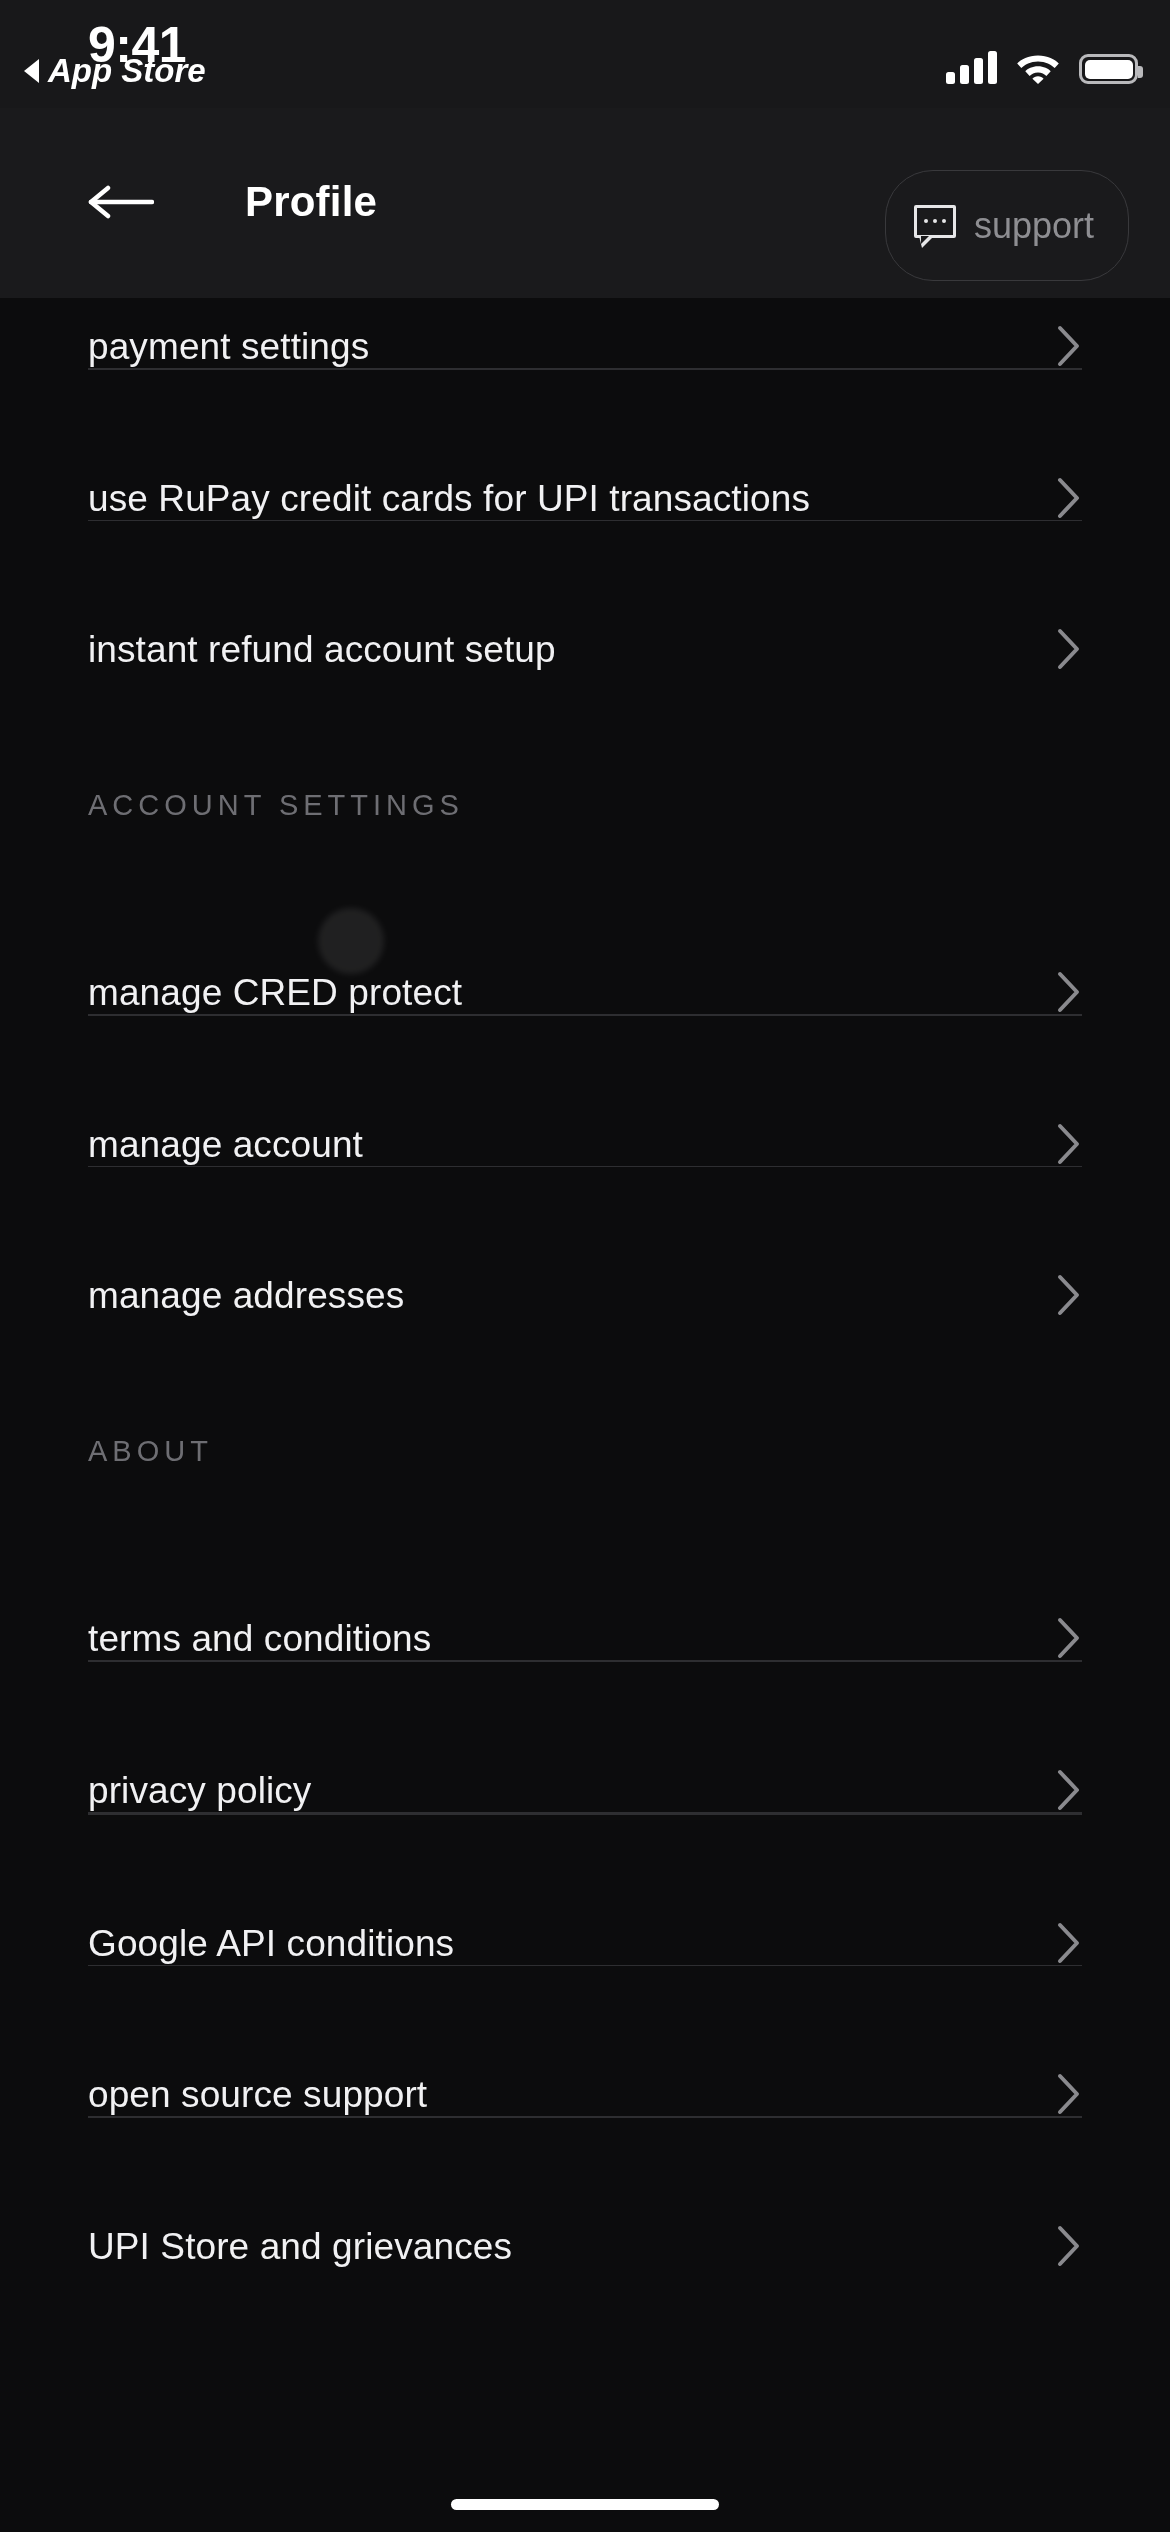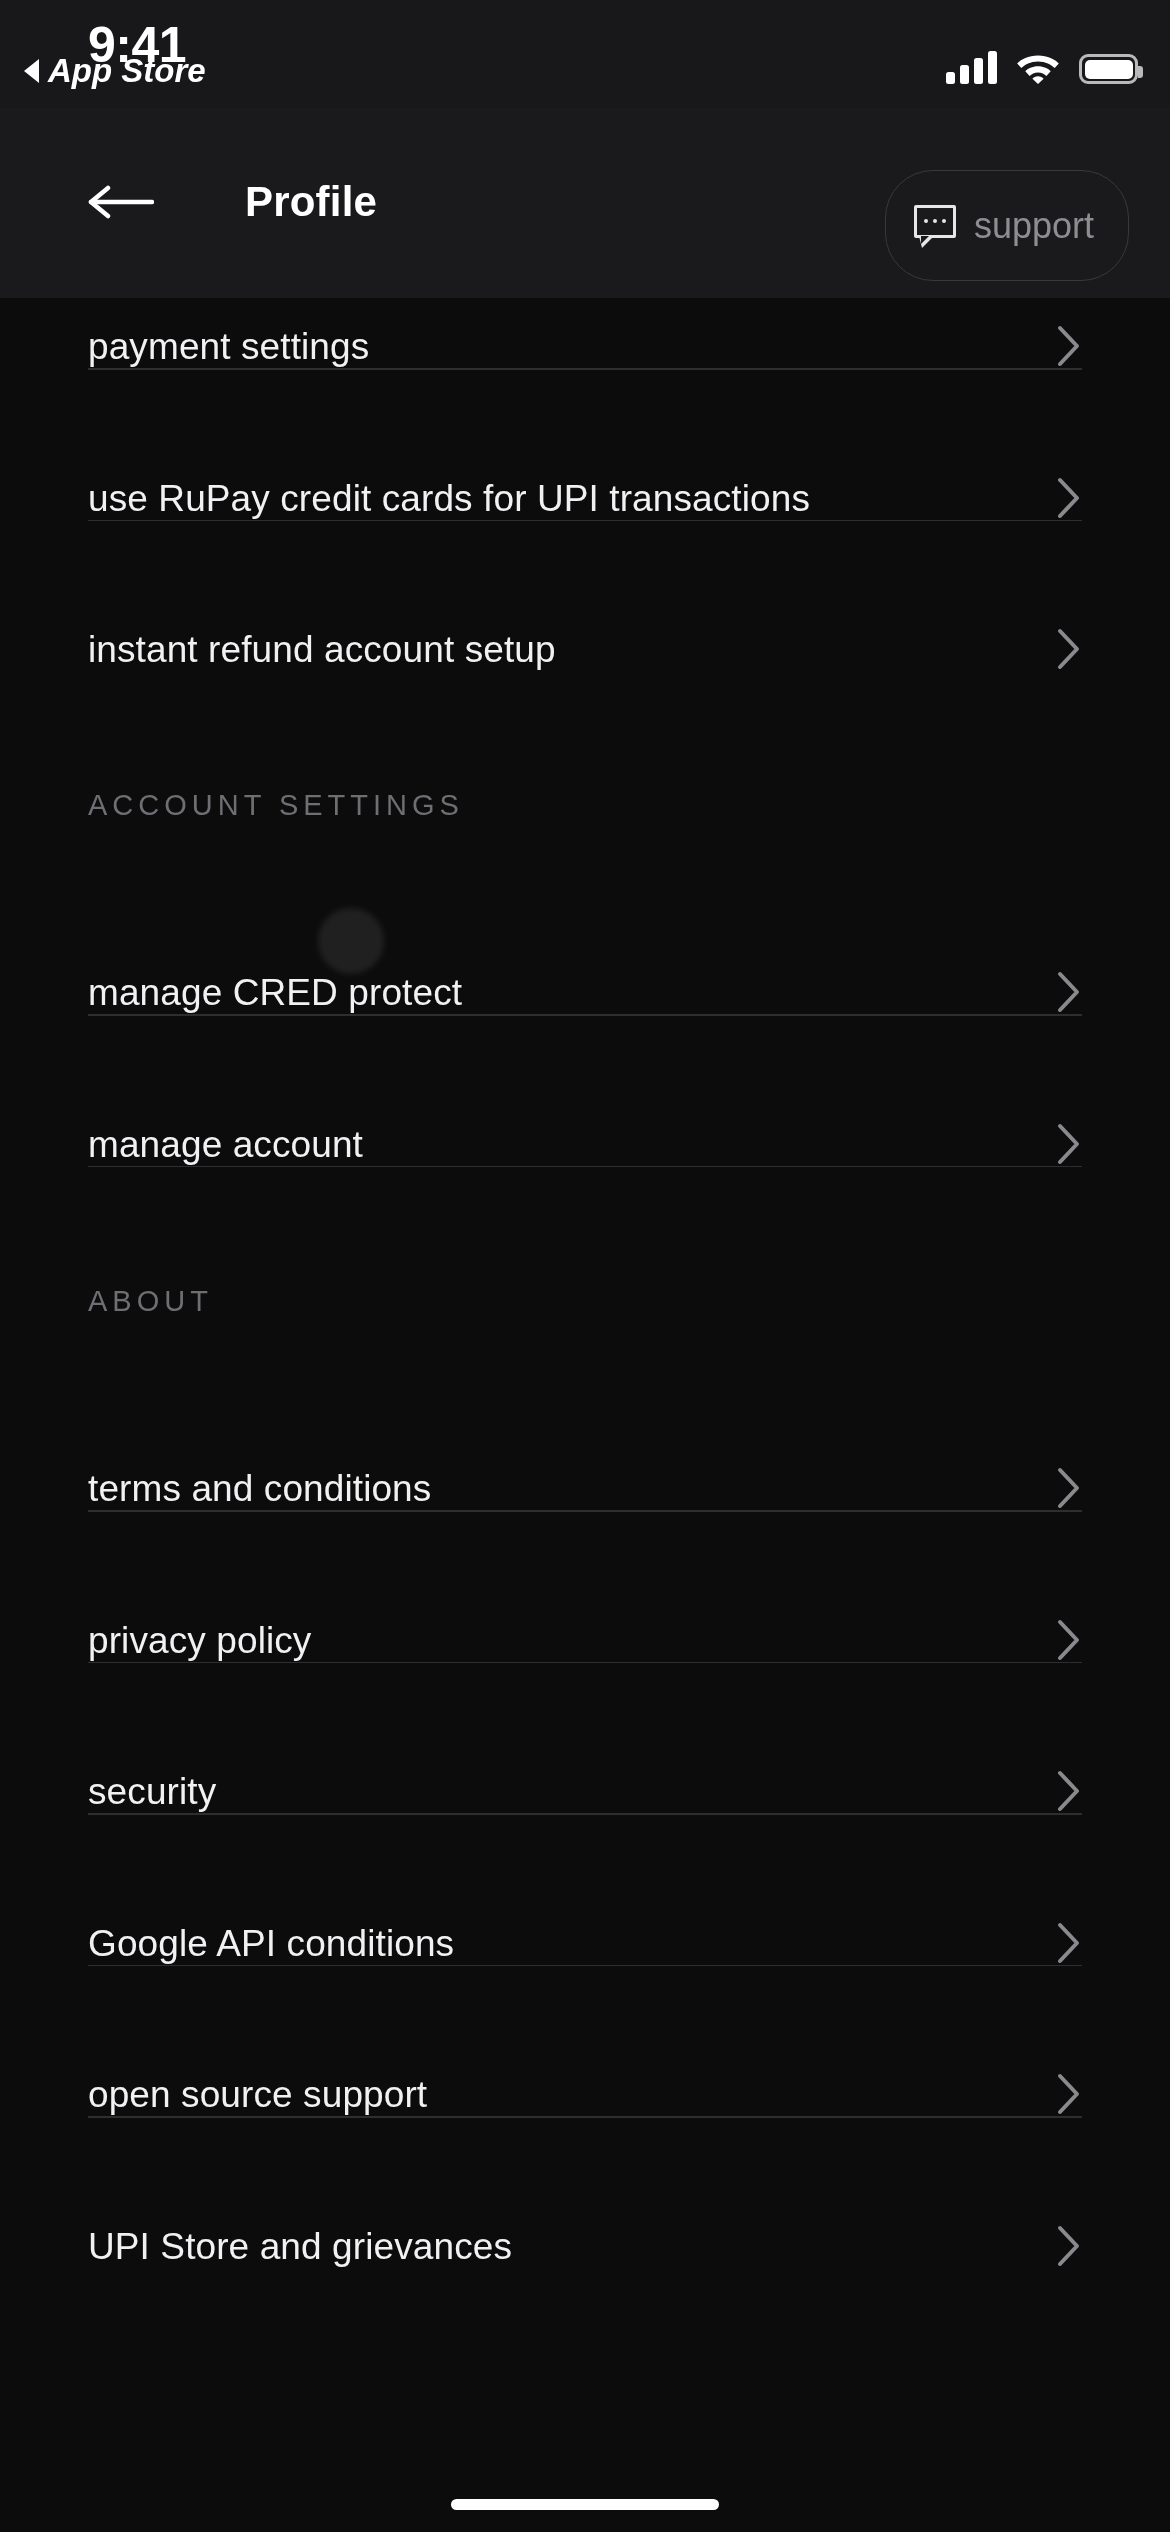--- a/index.html
+++ b/index.html
@@ -212,20 +212,28 @@
       <div class="divider"></div>
       <div class="row">
         <span class="row-label">manage account</span>
         <span class="chev">
           <svg width="26" height="44" viewBox="0 0 26 44">
             <path d="M4 4 L21 22 L4 40" stroke="#8a8a8e" stroke-width="4" stroke-linecap="round" stroke-linejoin="round" fill="none"></path>
           </svg>
         </span>
       </div>
       <div class="divider"></div>
+      <div class="row">
+        <span class="row-label">manage addresses</span>
+        <span class="chev">
+          <svg width="26" height="44" viewBox="0 0 26 44">
+            <path d="M4 4 L21 22 L4 40" stroke="#8a8a8e" stroke-width="4" stroke-linecap="round" stroke-linejoin="round" fill="none"></path>
+          </svg>
+        </span>
+      </div>
       <div class="gap-lg"></div>
       <div class="section-head">ABOUT</div>
       <div class="gap-head"></div>
       <div class="row">
         <span class="row-label">terms and conditions</span>
         <span class="chev">
           <svg width="26" height="44" viewBox="0 0 26 44">
             <path d="M4 4 L21 22 L4 40" stroke="#8a8a8e" stroke-width="4" stroke-linecap="round" stroke-linejoin="round" fill="none"></path>
           </svg>
         </span>
@@ -233,28 +241,20 @@
       <div class="divider"></div>
       <div class="row">
         <span class="row-label">privacy policy</span>
         <span class="chev">
           <svg width="26" height="44" viewBox="0 0 26 44">
             <path d="M4 4 L21 22 L4 40" stroke="#8a8a8e" stroke-width="4" stroke-linecap="round" stroke-linejoin="round" fill="none"></path>
           </svg>
         </span>
       </div>
       <div class="divider"></div>
-      <div class="row">
-        <span class="row-label">security</span>
-        <span class="chev">
-          <svg width="26" height="44" viewBox="0 0 26 44">
-            <path d="M4 4 L21 22 L4 40" stroke="#8a8a8e" stroke-width="4" stroke-linecap="round" stroke-linejoin="round" fill="none"></path>
-          </svg>
-        </span>
-      </div>
       <div class="divider"></div>
       <div class="row">
         <span class="row-label">Google API conditions</span>
         <span class="chev">
           <svg width="26" height="44" viewBox="0 0 26 44">
             <path d="M4 4 L21 22 L4 40" stroke="#8a8a8e" stroke-width="4" stroke-linecap="round" stroke-linejoin="round" fill="none"></path>
           </svg>
         </span>
       </div>
       <div class="divider"></div>

